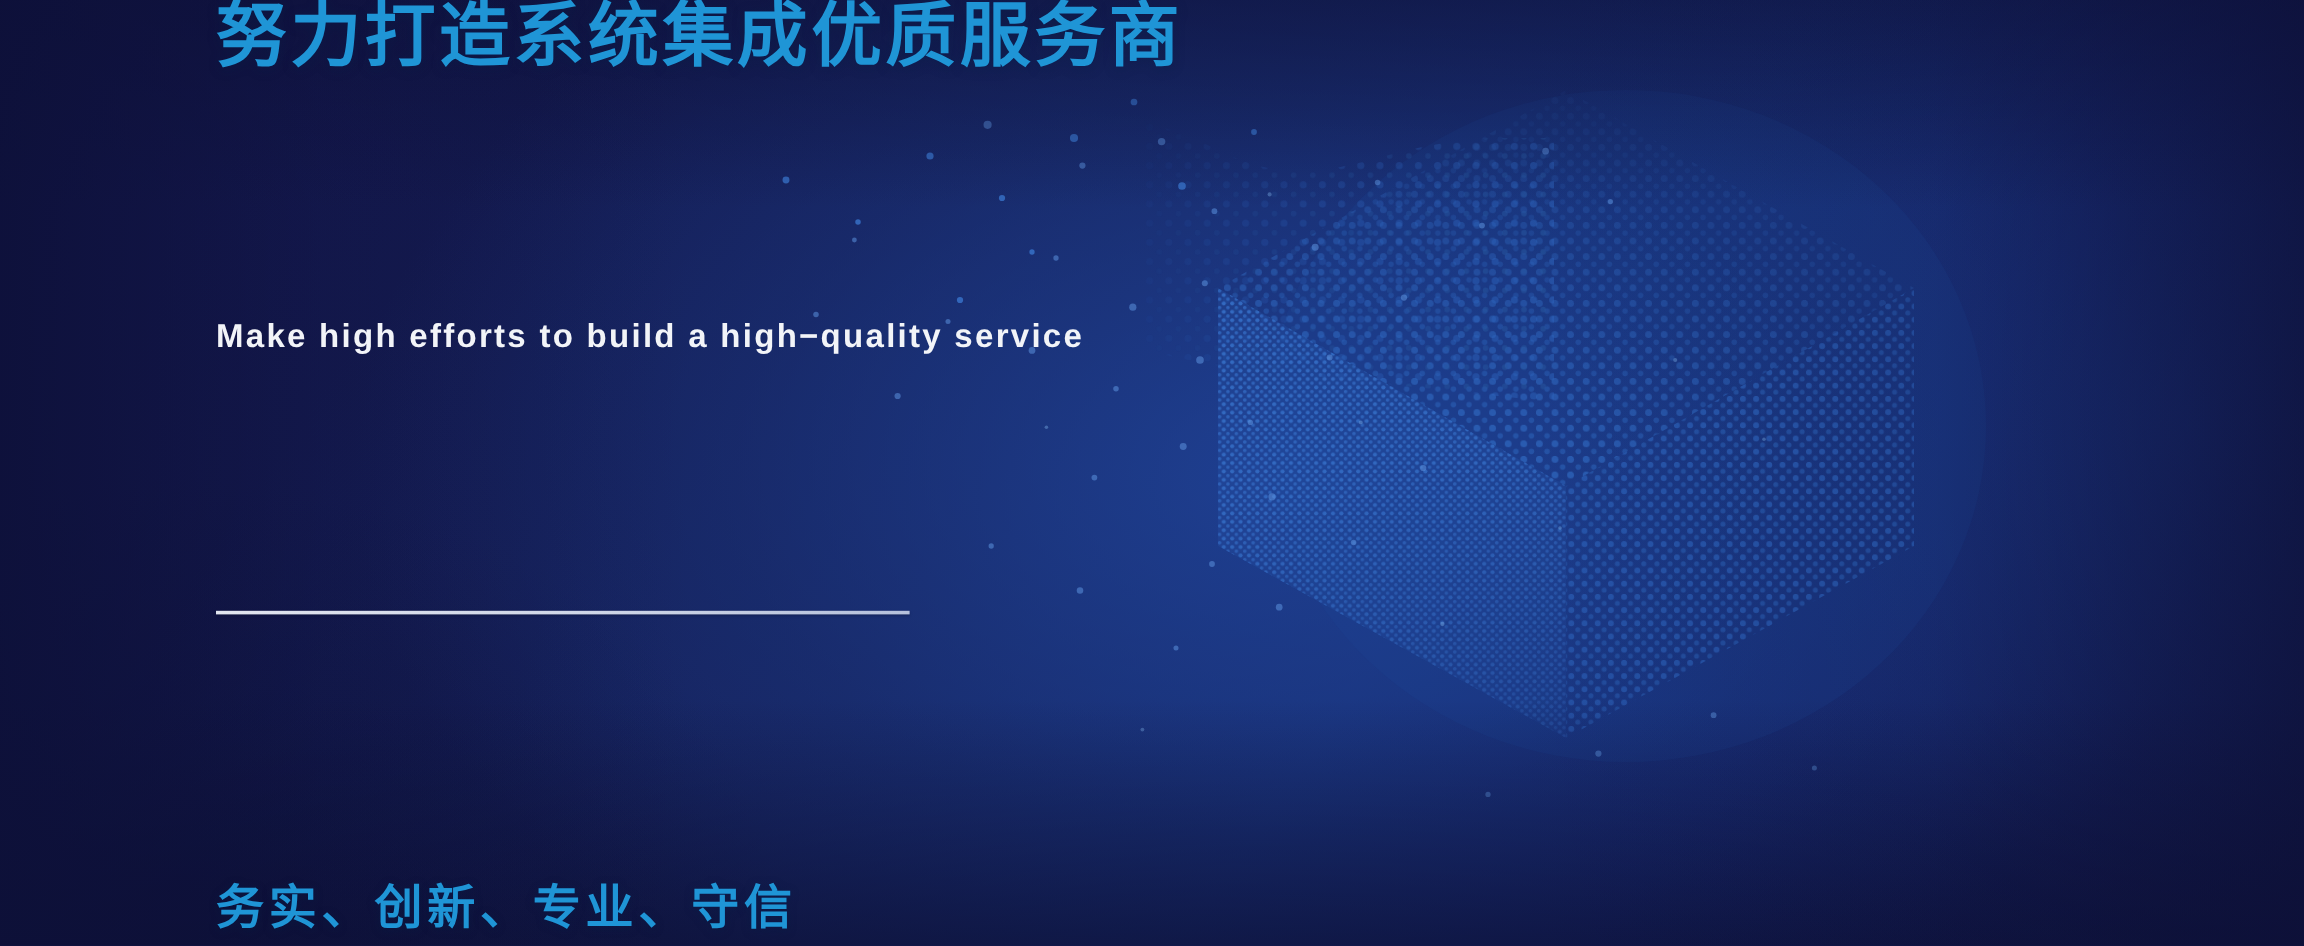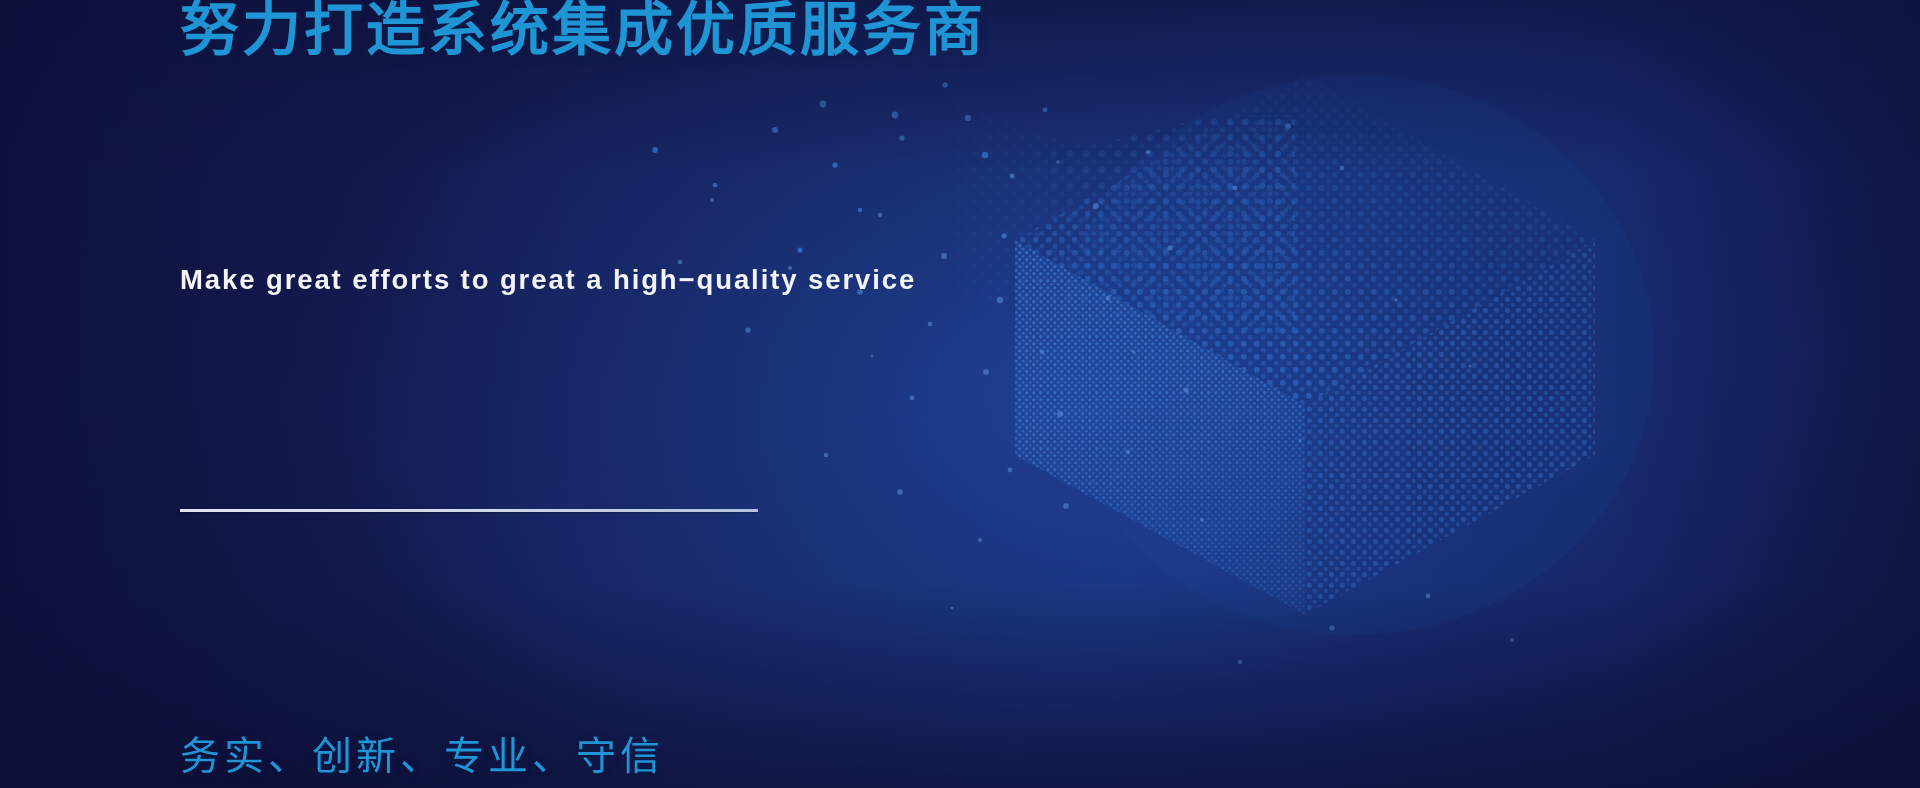--- a/index.html
+++ b/index.html
@@ -101,21 +101,21 @@
     margin-top:42px;
     width:578px;
     height:3px;
     background:linear-gradient(to right, rgba(236,240,248,0.95) 0%, rgba(222,229,243,0.92) 55%, rgba(208,218,238,0.85) 100%);
     box-shadow:0 1px 2px rgba(6,12,40,0.35);
   }
 
   .tagline {
     margin-top:44px;
     font-size:40px;
-    font-weight:400;
+    font-weight:700;
     color:#1f95d6;
     letter-spacing:4px;
     white-space:nowrap;
     text-shadow:0 2px 8px rgba(8,30,70,0.4);
   }
 </style>
 </head>
 <body>
 
 <div class="banner">
@@ -270,21 +270,21 @@
     </svg>
   </div>
 
   <div class="bg-vignette"></div>
 
   <div class="content">
 
     <h1 class="headline">努力打造系统集成优质服务商</h1>
 
     <p class="subhead">
-      <span class="line">Make great efforts to great a high−quality service</span>
+      <span class="line">Make high efforts to build a high−quality service</span>
     </p>
 
     <div class="divider"></div>
 
     <p class="tagline">务实、创新、专业、守信</p>
   </div>
 
 </div>
 
 </body></html>

